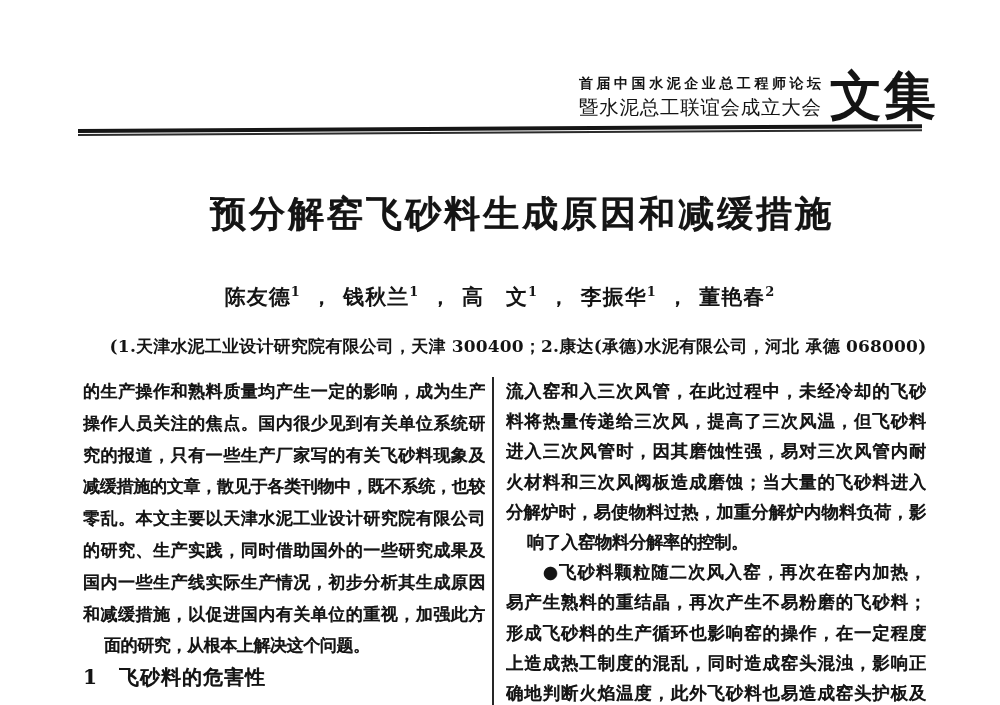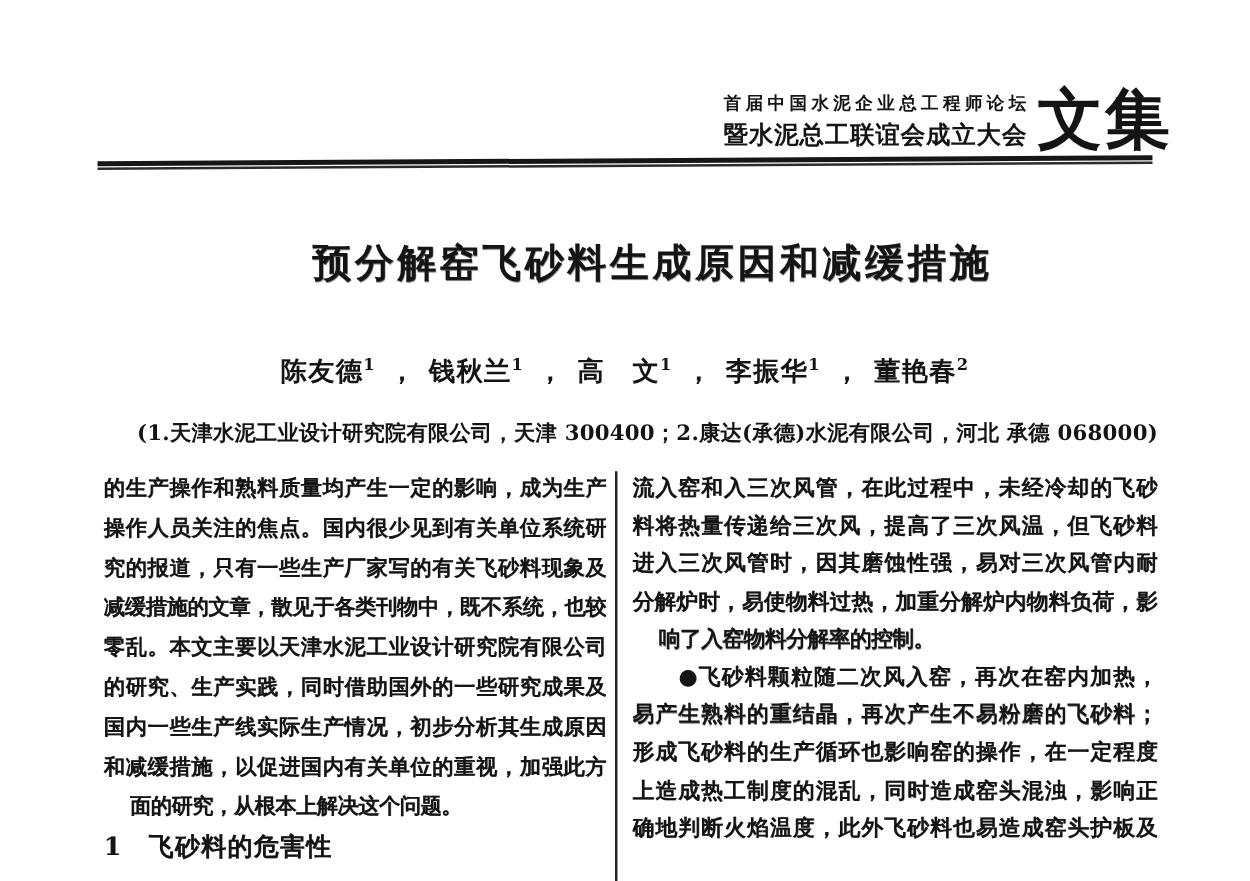--- a/index.html
+++ b/index.html
@@ -24,21 +24,21 @@
     align-items: center;
     gap: 9px;
   }
   .header-lines { width: 242px; }
   .header-line1 {
     font-size: 14px; font-weight: 700; line-height: 24px;
     letter-spacing: 0; white-space: nowrap;
     text-align: justify; text-align-last: justify;
   }
   .header-line2 {
-    font-size: 19.5px; font-weight: 700; line-height: 26px;
+    font-size: 19.5px; font-weight: 400; line-height: 26px;
     white-space: nowrap;
     text-align: justify; text-align-last: justify;
   }
   .collection-title {
     font-size: 52px; font-weight: 900; line-height: 52px;
     letter-spacing: 2px; white-space: nowrap;
     transform: scaleY(1.02);
   }
   .header-rule {
     position: absolute;
@@ -46,21 +46,21 @@
     transform: rotate(-0.33deg); transform-origin: left center;
   }
   .rule-thick { height: 3.5px; background: #161616; }
   .rule-thin  { height: 1.6px; background: #2c2c2c; margin-top: 1.6px; }
 
   
   .paper-title {
     position: absolute;
     top: 190px; left: 0; right: 0;
     text-align: center;
-    font-size: 31px; font-weight: 800;
+    font-size: 36px; font-weight: 800;
     letter-spacing: 3px;
     white-space: nowrap;
     text-shadow: 0.4px 0.4px 0.6px rgba(10,10,10,0.55);
     padding-left: 44px;
   }
   .authors-line {
     position: absolute;
     top: 283px; left: 0; right: 0;
     text-align: center;
     font-size: 21px; font-weight: 700;
@@ -170,20 +170,21 @@
 
   <div class="col col-right">
     <div>
 
         <div class="bodyline">流入窑和入三次风管，在此过程中，未经冷却的飞砂</div>
 
         <div class="bodyline">料将热量传递给三次风，提高了三次风温，但飞砂料</div>
 
         <div class="bodyline">进入三次风管时，因其磨蚀性强，易对三次风管内耐</div>
 
+        <div class="bodyline">火材料和三次风阀板造成磨蚀；当大量的飞砂料进入</div>
 
         <div class="bodyline">分解炉时，易使物料过热，加重分解炉内物料负荷，影</div>
 
         <div class="bodyline para-end">响了入窑物料分解率的控制。</div>
 
         <div class="bodyline">　　●飞砂料颗粒随二次风入窑，再次在窑内加热，</div>
 
         <div class="bodyline">易产生熟料的重结晶，再次产生不易粉磨的飞砂料；</div>
 
         <div class="bodyline">形成飞砂料的生产循环也影响窑的操作，在一定程度</div>

